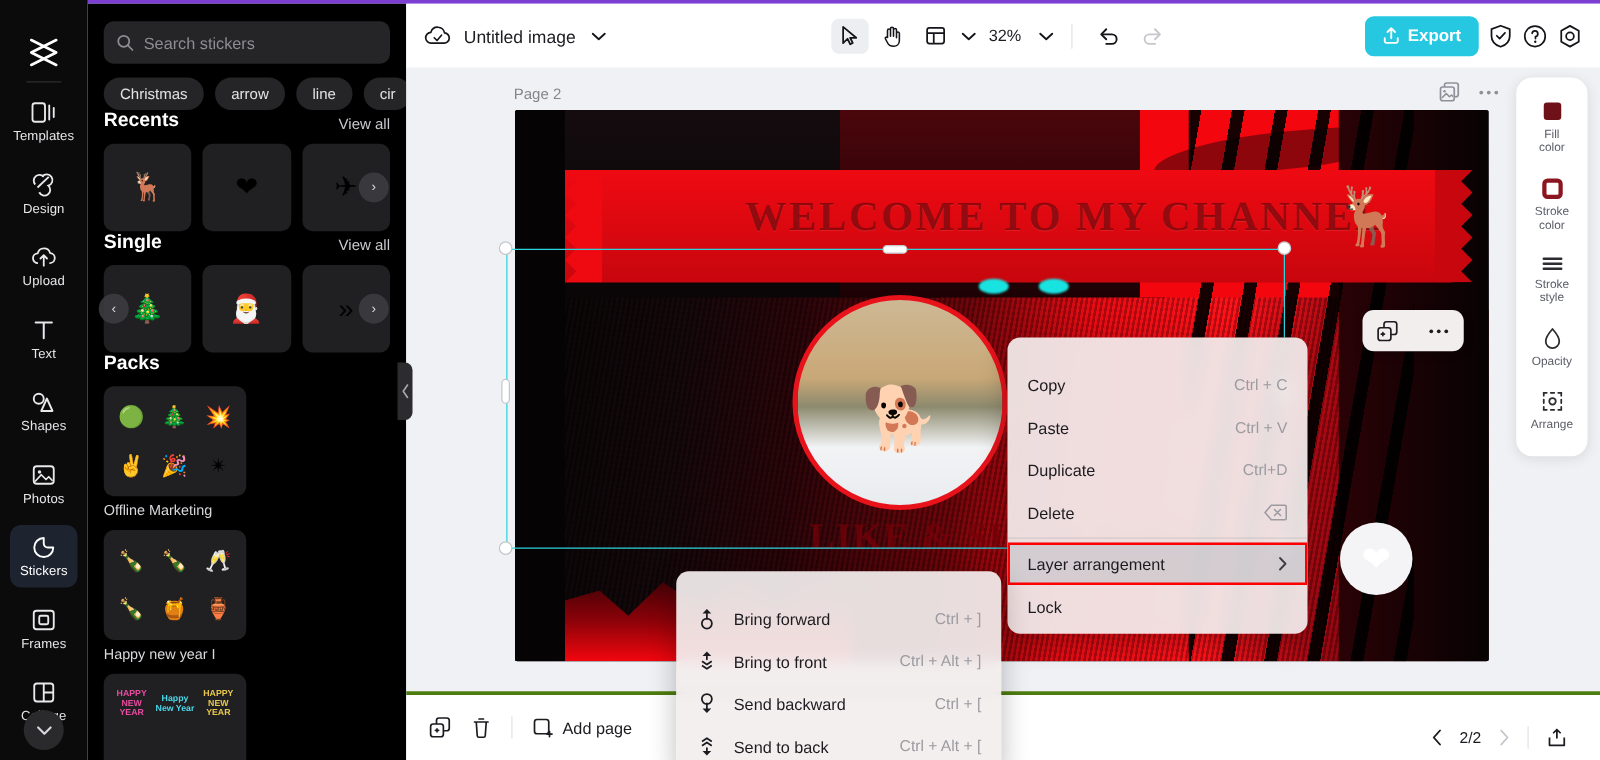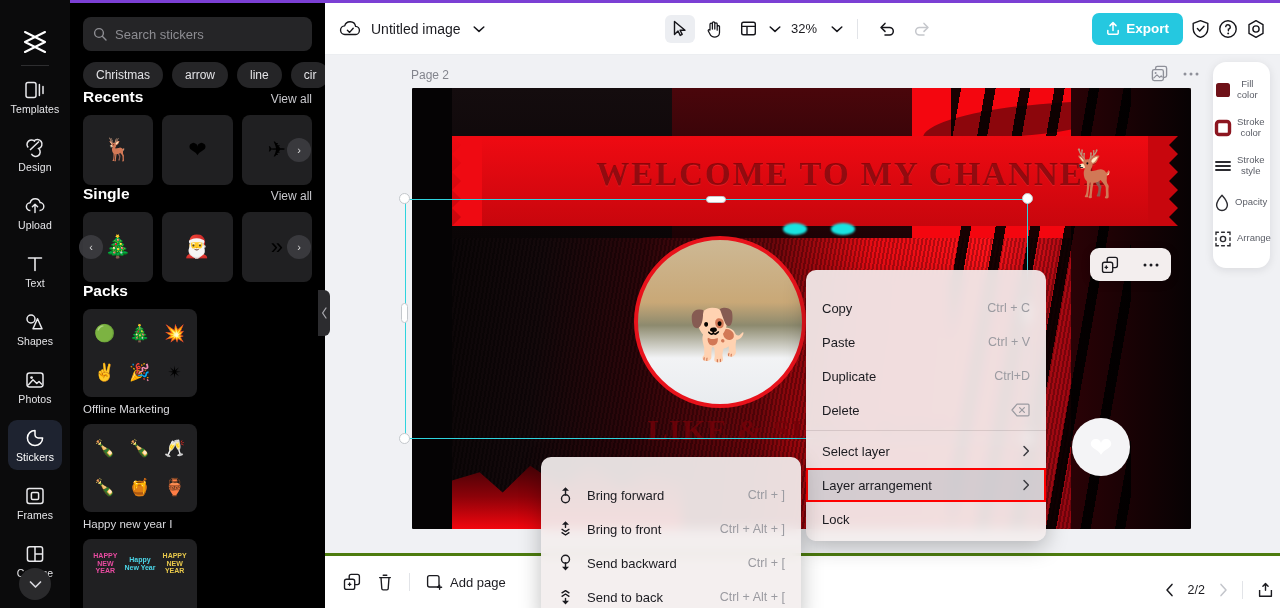--- a/index.html
+++ b/index.html
@@ -206,35 +206,35 @@
   .teal-dot { position: absolute; width: 24px; height: 12px; background: #19e3e0;
       border-radius: 50%; filter: blur(1px); z-index: 6; }
 
   
   .right-tools {
     position: absolute; right: 10px; top: 62px; width: 57px;
     background: #fff; border-radius: 13px; padding: 10px 0;
     box-shadow: 0 2px 10px rgba(20,20,30,.10); z-index: 8;
   }
   .rt-item {
-    display: flex; flex-direction: row; align-items: center; gap: 4px;
+    display: flex; flex-direction: column; align-items: center; gap: 4px;
     padding: 7px 0 9px; cursor: pointer;
   }
   .rt-label { font-size: 9.5px; color: #5a5d66; line-height: 1.15; text-align: center; }
 
   
   .bottombar {
     position: absolute; left: 325px; top: 553px; width: 955px; height: 55px;
     background: #fff; border-top: 3px solid #4d7c0f; display: flex; align-items: center;
     padding: 0 18px;
   }
   .bb-left { display: flex; align-items: center; gap: 16px; }
   .bb-sep { width: 1px; height: 18px; background: #e2e4e8; }
   .addpage { display: flex; align-items: center; gap: 7px; font-size: 13px; color: #1b1b20; cursor: pointer; }
-  .bb-right { position: absolute; right: 6px; display: flex; align-items: center; gap: 14px; margin-top: 16px; }
+  .bb-right { position: absolute; right: 26px; display: flex; align-items: center; gap: 14px; margin-top: 16px; }
   .pager { font-size: 12.5px; color: #1b1b20; }
 
   
   .ctx {
     position: absolute; border-radius: 10px; overflow: hidden; z-index: 20;
     background: rgba(243,238,238,.93);
     box-shadow: 0 6px 22px rgba(0,0,0,.26);
     backdrop-filter: blur(6px);
   }
   .ctx-main { left: 806px; top: 270px; width: 240px; }
@@ -732,28 +732,20 @@
       <div class="ctx-item">
         <span>Delete</span>
         <span class="shortcut">
           <svg width="19" height="14" viewBox="0 0 19 14">
             <path d="M6 1.2 H17 a1 1 0 0 1 1 1 v9.6 a1 1 0 0 1-1 1 H6 L1 7z" fill="none" stroke="#9b9ba1" stroke-width="1.25" stroke-linejoin="round"></path>
             <path d="M8.6 4.6 L13.4 9.4 M13.4 4.6 L8.6 9.4" stroke="#9b9ba1" stroke-width="1.25" stroke-linecap="round"></path>
           </svg>
         </span>
       </div>
       <div class="ctx-div"></div>
-      <div class="ctx-item">
-        <span>Select layer</span>
-        <span class="chev">
-          <svg width="8" height="12" viewBox="0 0 8 12">
-            <path d="M2 1.4 L6.4 6 L2 10.6" fill="none" stroke="#3b3b40" stroke-width="1.45" stroke-linecap="round" stroke-linejoin="round"></path>
-          </svg>
-        </span>
-      </div>
       <div class="ctx-item hl box">
         <span>Layer arrangement</span>
         <span class="chev">
           <svg width="8" height="12" viewBox="0 0 8 12">
             <path d="M2 1.4 L6.4 6 L2 10.6" fill="none" stroke="#3b3b40" stroke-width="1.45" stroke-linecap="round" stroke-linejoin="round"></path>
           </svg>
         </span>
       </div>
       <div class="ctx-item">
         <span>Lock</span>

